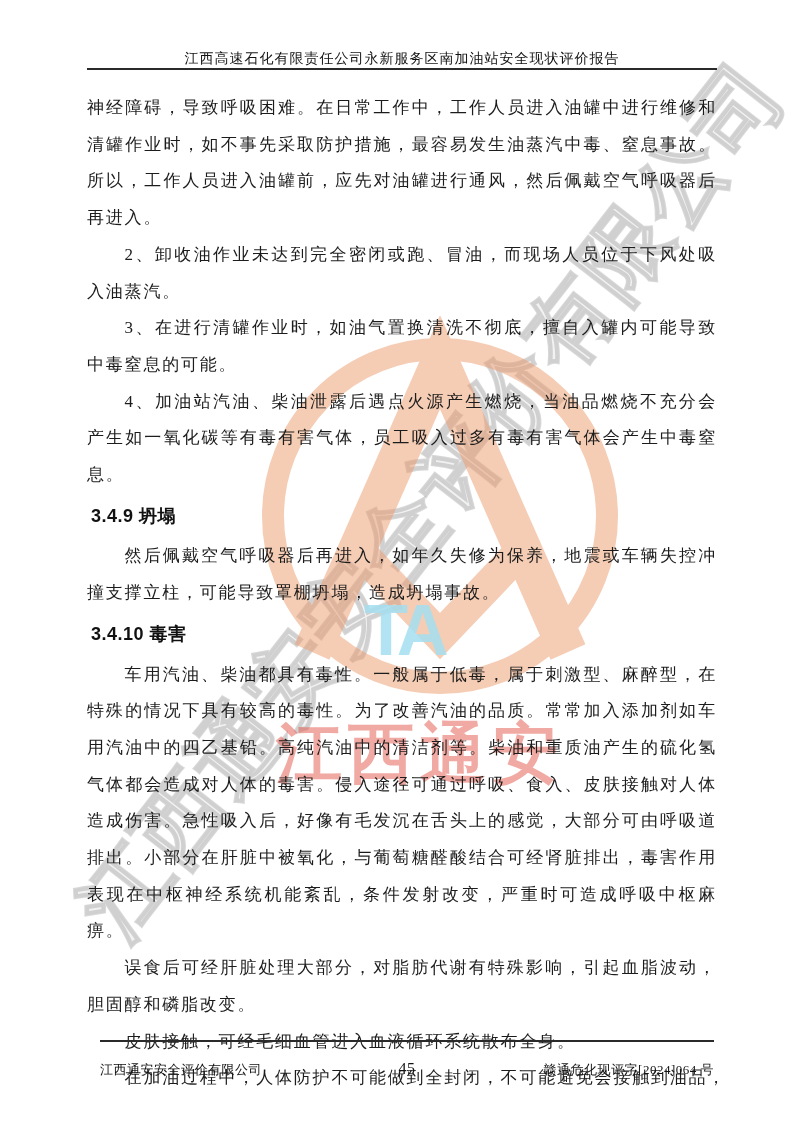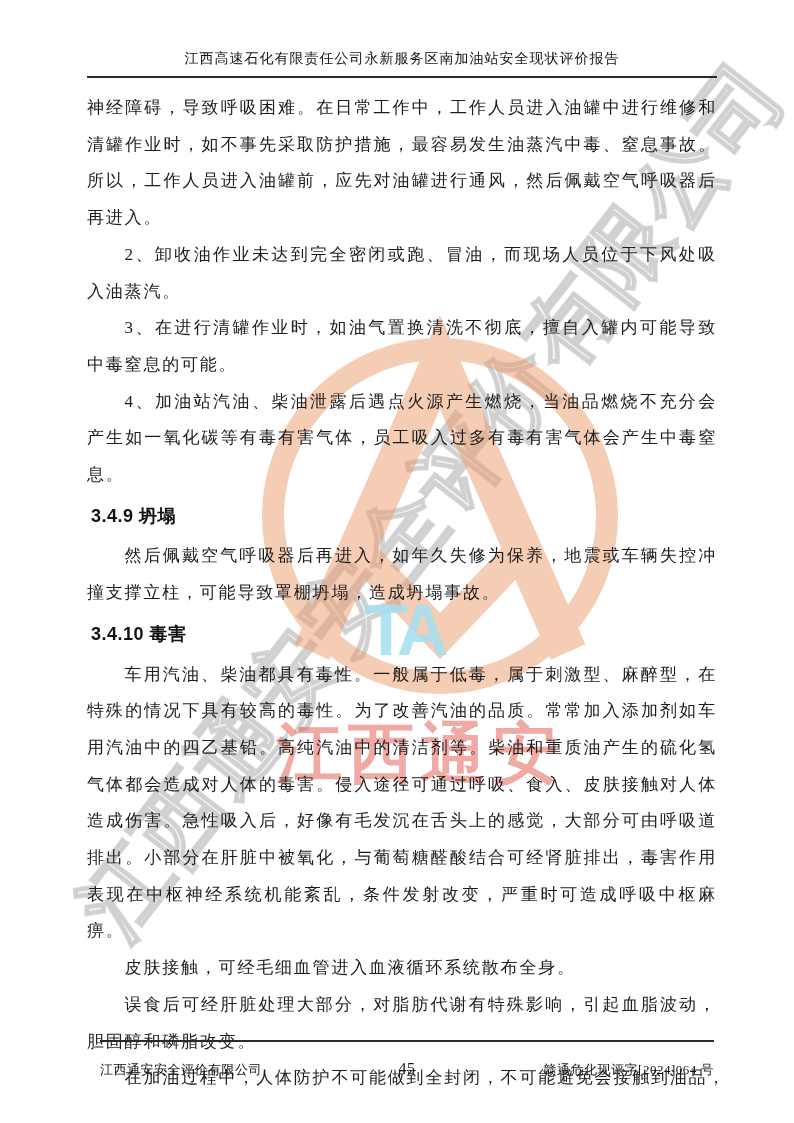--- a/index.html
+++ b/index.html
@@ -5,21 +5,21 @@
   html,body{margin:0;padding:0;background:#888;}
   .page{
     position:relative; width:794px; height:1123px; margin:0 auto;
     background:var(--page-bg,#ffffff); overflow:hidden;
     font-family:"Liberation Serif","DejaVu Serif",serif; color:#1c1c1c;
   }
   
   .header{
     position:absolute; left:87px; right:77px; top:50px; z-index:6;
     text-align:center; font-size:14px; letter-spacing:1px; color:#121212;
-    border-bottom:2px solid #2a2a2a; padding-bottom:8px;
+    border-bottom:2px solid #2a2a2a; padding-bottom:0;
   }
   
   .wm-diagonal{
     position:absolute; left:432px; top:500px; z-index:0;
     transform:translate(-50%,-50%) rotate(-52deg);
     font-family:"Liberation Sans","DejaVu Sans",sans-serif;
     font-size:88px; font-weight:bold; white-space:nowrap; letter-spacing:2px;
     color:rgba(130,130,130,0.10);
     -webkit-text-stroke:2px rgba(130,130,130,0.30);
   }
@@ -84,22 +84,22 @@
 
   <div class="content">
       <p class="">神经障碍，导致呼吸困难。在日常工作中，工作人员进入油罐中进行维修和清罐作业时，如不事先采取防护措施，最容易发生油蒸汽中毒、窒息事故。所以，工作人员进入油罐前，应先对油罐进行通风，然后佩戴空气呼吸器后再进入。</p>
       <p class="indent">2、卸收油作业未达到完全密闭或跑、冒油，而现场人员位于下风处吸入油蒸汽。</p>
       <p class="indent">3、在进行清罐作业时，如油气置换清洗不彻底，擅自入罐内可能导致中毒窒息的可能。</p>
       <p class="indent">4、加油站汽油、柴油泄露后遇点火源产生燃烧，当油品燃烧不充分会产生如一氧化碳等有毒有害气体，员工吸入过多有毒有害气体会产生中毒窒息。</p>
       <h3>3.4.9 坍塌</h3>
       <p class="indent">然后佩戴空气呼吸器后再进入，如年久失修为保养，地震或车辆失控冲撞支撑立柱，可能导致罩棚坍塌，造成坍塌事故。</p>
       <h3>3.4.10 毒害</h3>
       <p class="indent">车用汽油、柴油都具有毒性。一般属于低毒，属于刺激型、麻醉型，在特殊的情况下具有较高的毒性。为了改善汽油的品质。常常加入添加剂如车用汽油中的四乙基铅。高纯汽油中的清洁剂等。柴油和重质油产生的硫化氢气体都会造成对人体的毒害。侵入途径可通过呼吸、食入、皮肤接触对人体造成伤害。急性吸入后，好像有毛发沉在舌头上的感觉，大部分可由呼吸道排出。小部分在肝脏中被氧化，与葡萄糖醛酸结合可经肾脏排出，毒害作用表现在中枢神经系统机能紊乱，条件发射改变，严重时可造成呼吸中枢麻痹。</p>
+      <p class="indent">误食后可经肝脏处理大部分，对脂肪代谢有特殊影响，引起血脂波动，胆固醇和磷脂改变。</p>
       <p class="indent">皮肤接触，可经毛细血管进入血液循环系统散布全身。</p>
-      <p class="indent">误食后可经肝脏处理大部分，对脂肪代谢有特殊影响，引起血脂波动，胆固醇和磷脂改变。</p>
       <p class="indent nowrap">在加油过程中，人体防护不可能做到全封闭，不可能避免会接触到油品，</p>
     </div>
 
   <div class="footer">
     <span class="f-left">江西通安安全评价有限公司</span>
     <span class="f-center">45</span>
     <span class="f-right">赣通危化现评字[2024]064 号</span>
   </div>
 
 </div>

